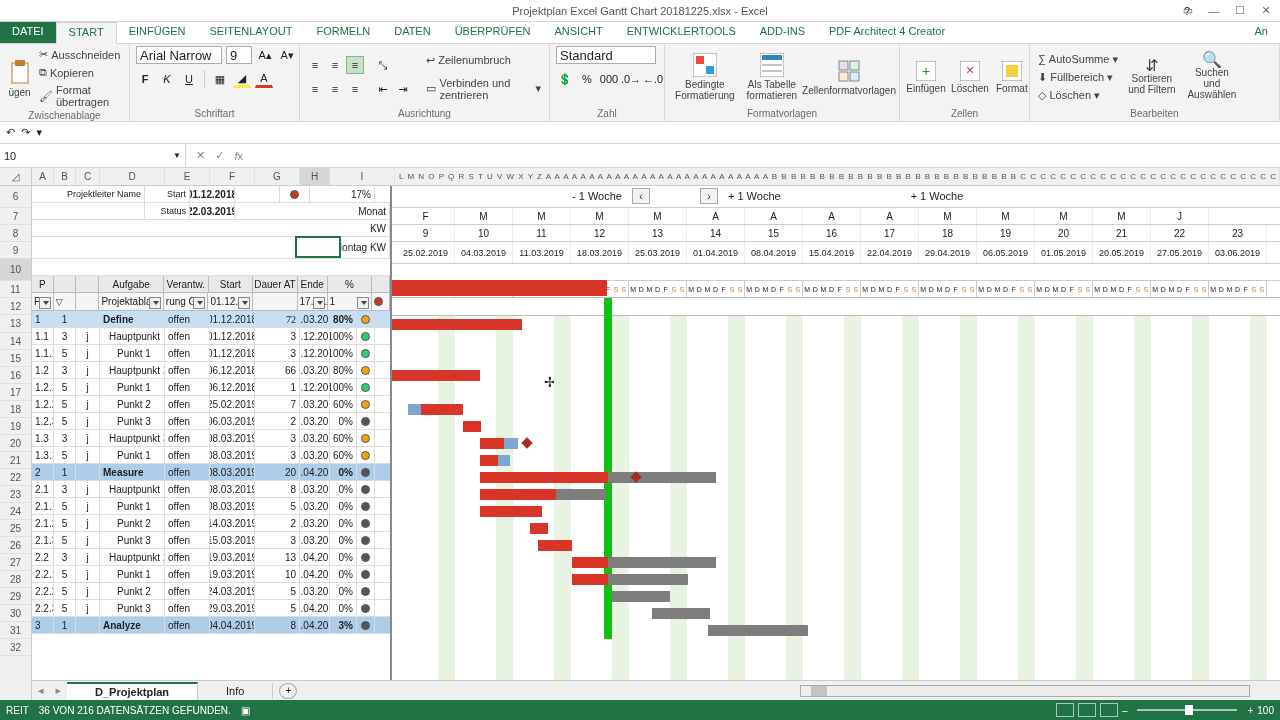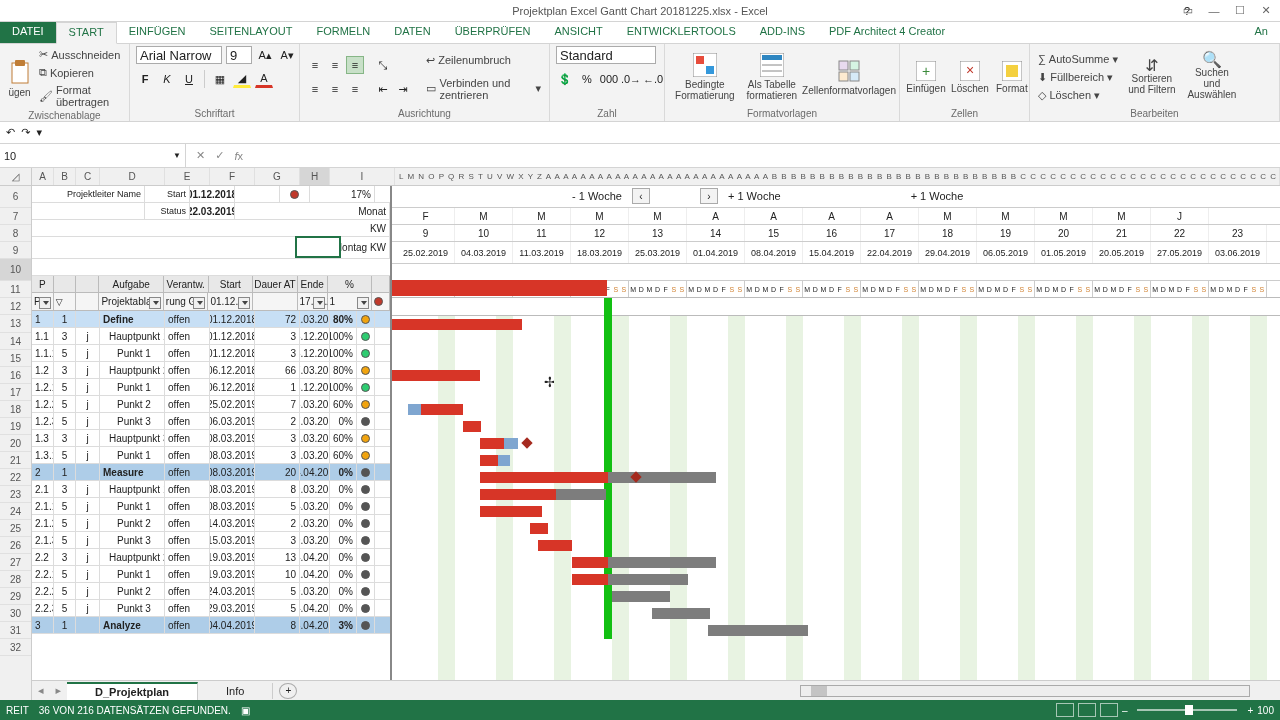--- a/index.html
+++ b/index.html
@@ -469,21 +469,21 @@
         </div>
 
       <div id="datarows">
           <div class="data-row lvl1">
             <div class="dc  " style="width: 22px;">1</div>
             <div class="dc ct " style="width: 22px;">1</div>
             <div class="dc ct " style="width: 24px;"></div>
             <div class="dc  bold" style="width: 65px; padding-left: 3px;">Define</div>
             <div class="dc  " style="width: 45px;">offen</div>
             <div class="dc ct " style="width: 45px;">01.12.2018</div>
-            <div class="dc rt " style="width: 45px;">72</div>
+            <div class="dc rt " style="width: 45px; font-family: Liberation Serif, serif;">72</div>
             <div class="dc ct " style="width: 30px;">12.03.2019</div>
             <div class="dc rt bold" style="width: 27px;">80%</div>
             <div class="dc ct" style="width: 18px;">
               <span class="dot orange"></span>
             </div>
           </div>
           <div class="data-row lvl2">
             <div class="dc  " style="width: 22px;">1.1</div>
             <div class="dc ct " style="width: 22px;">3</div>
             <div class="dc ct " style="width: 24px;">j</div>

